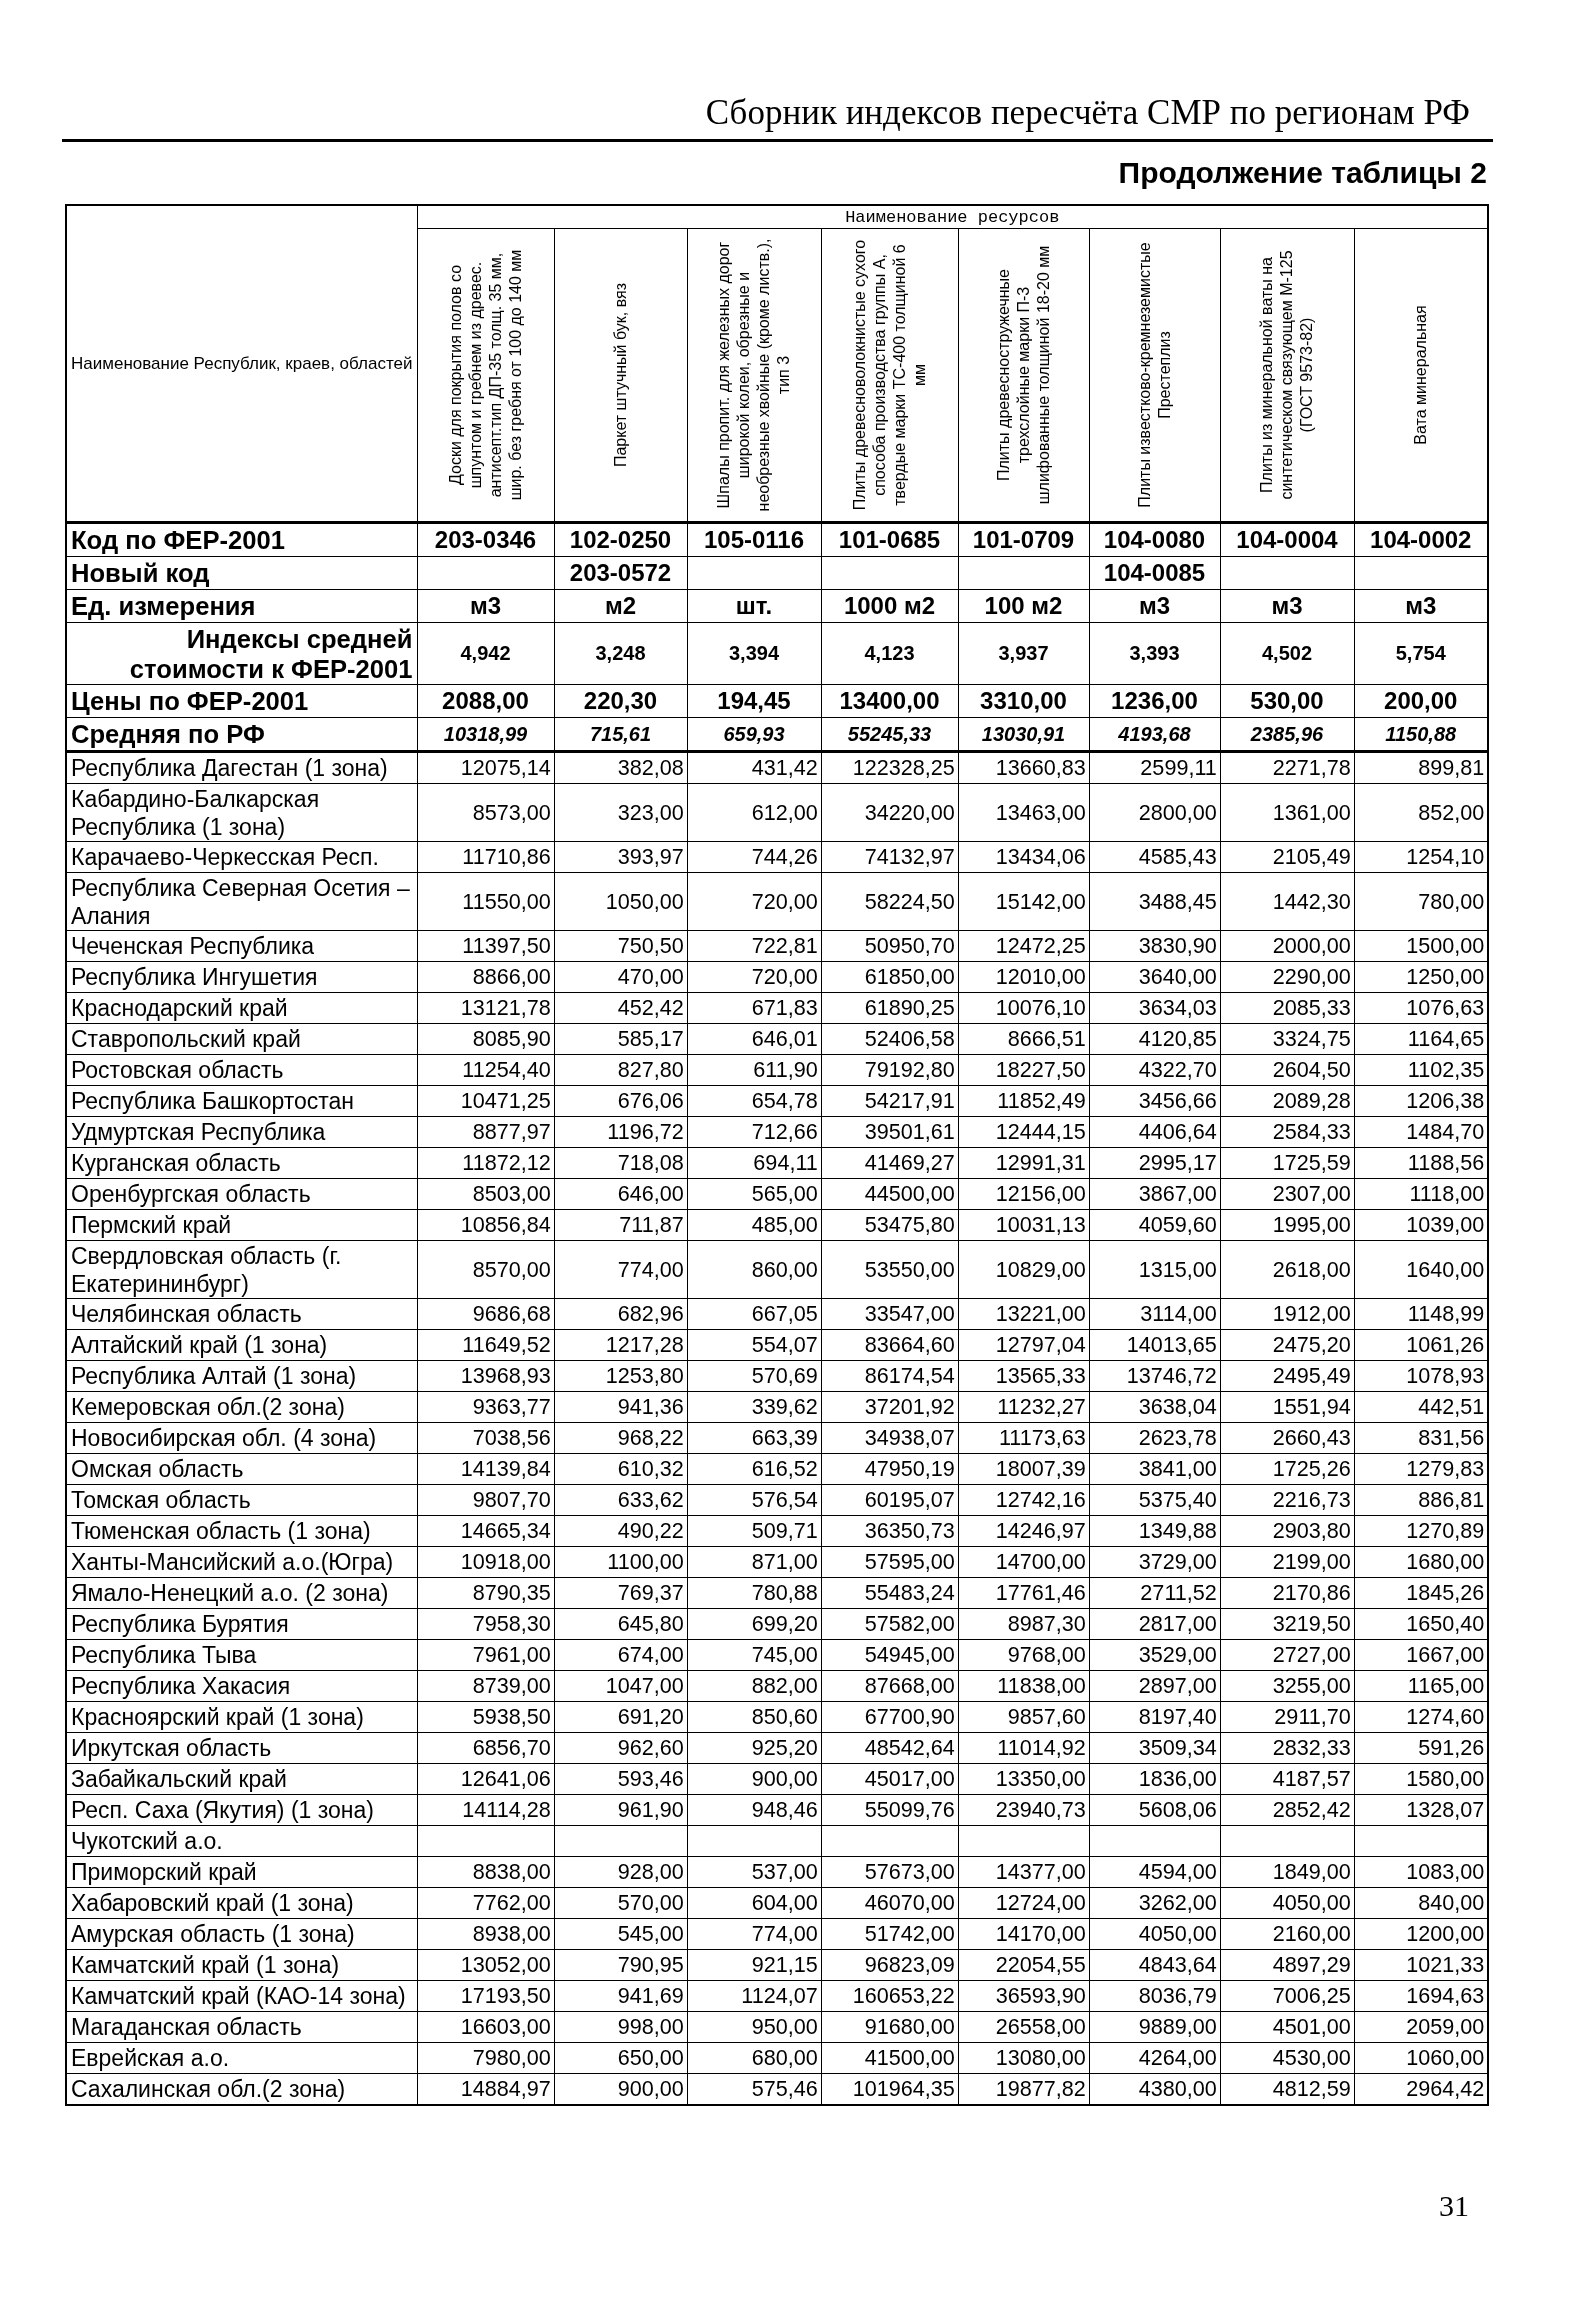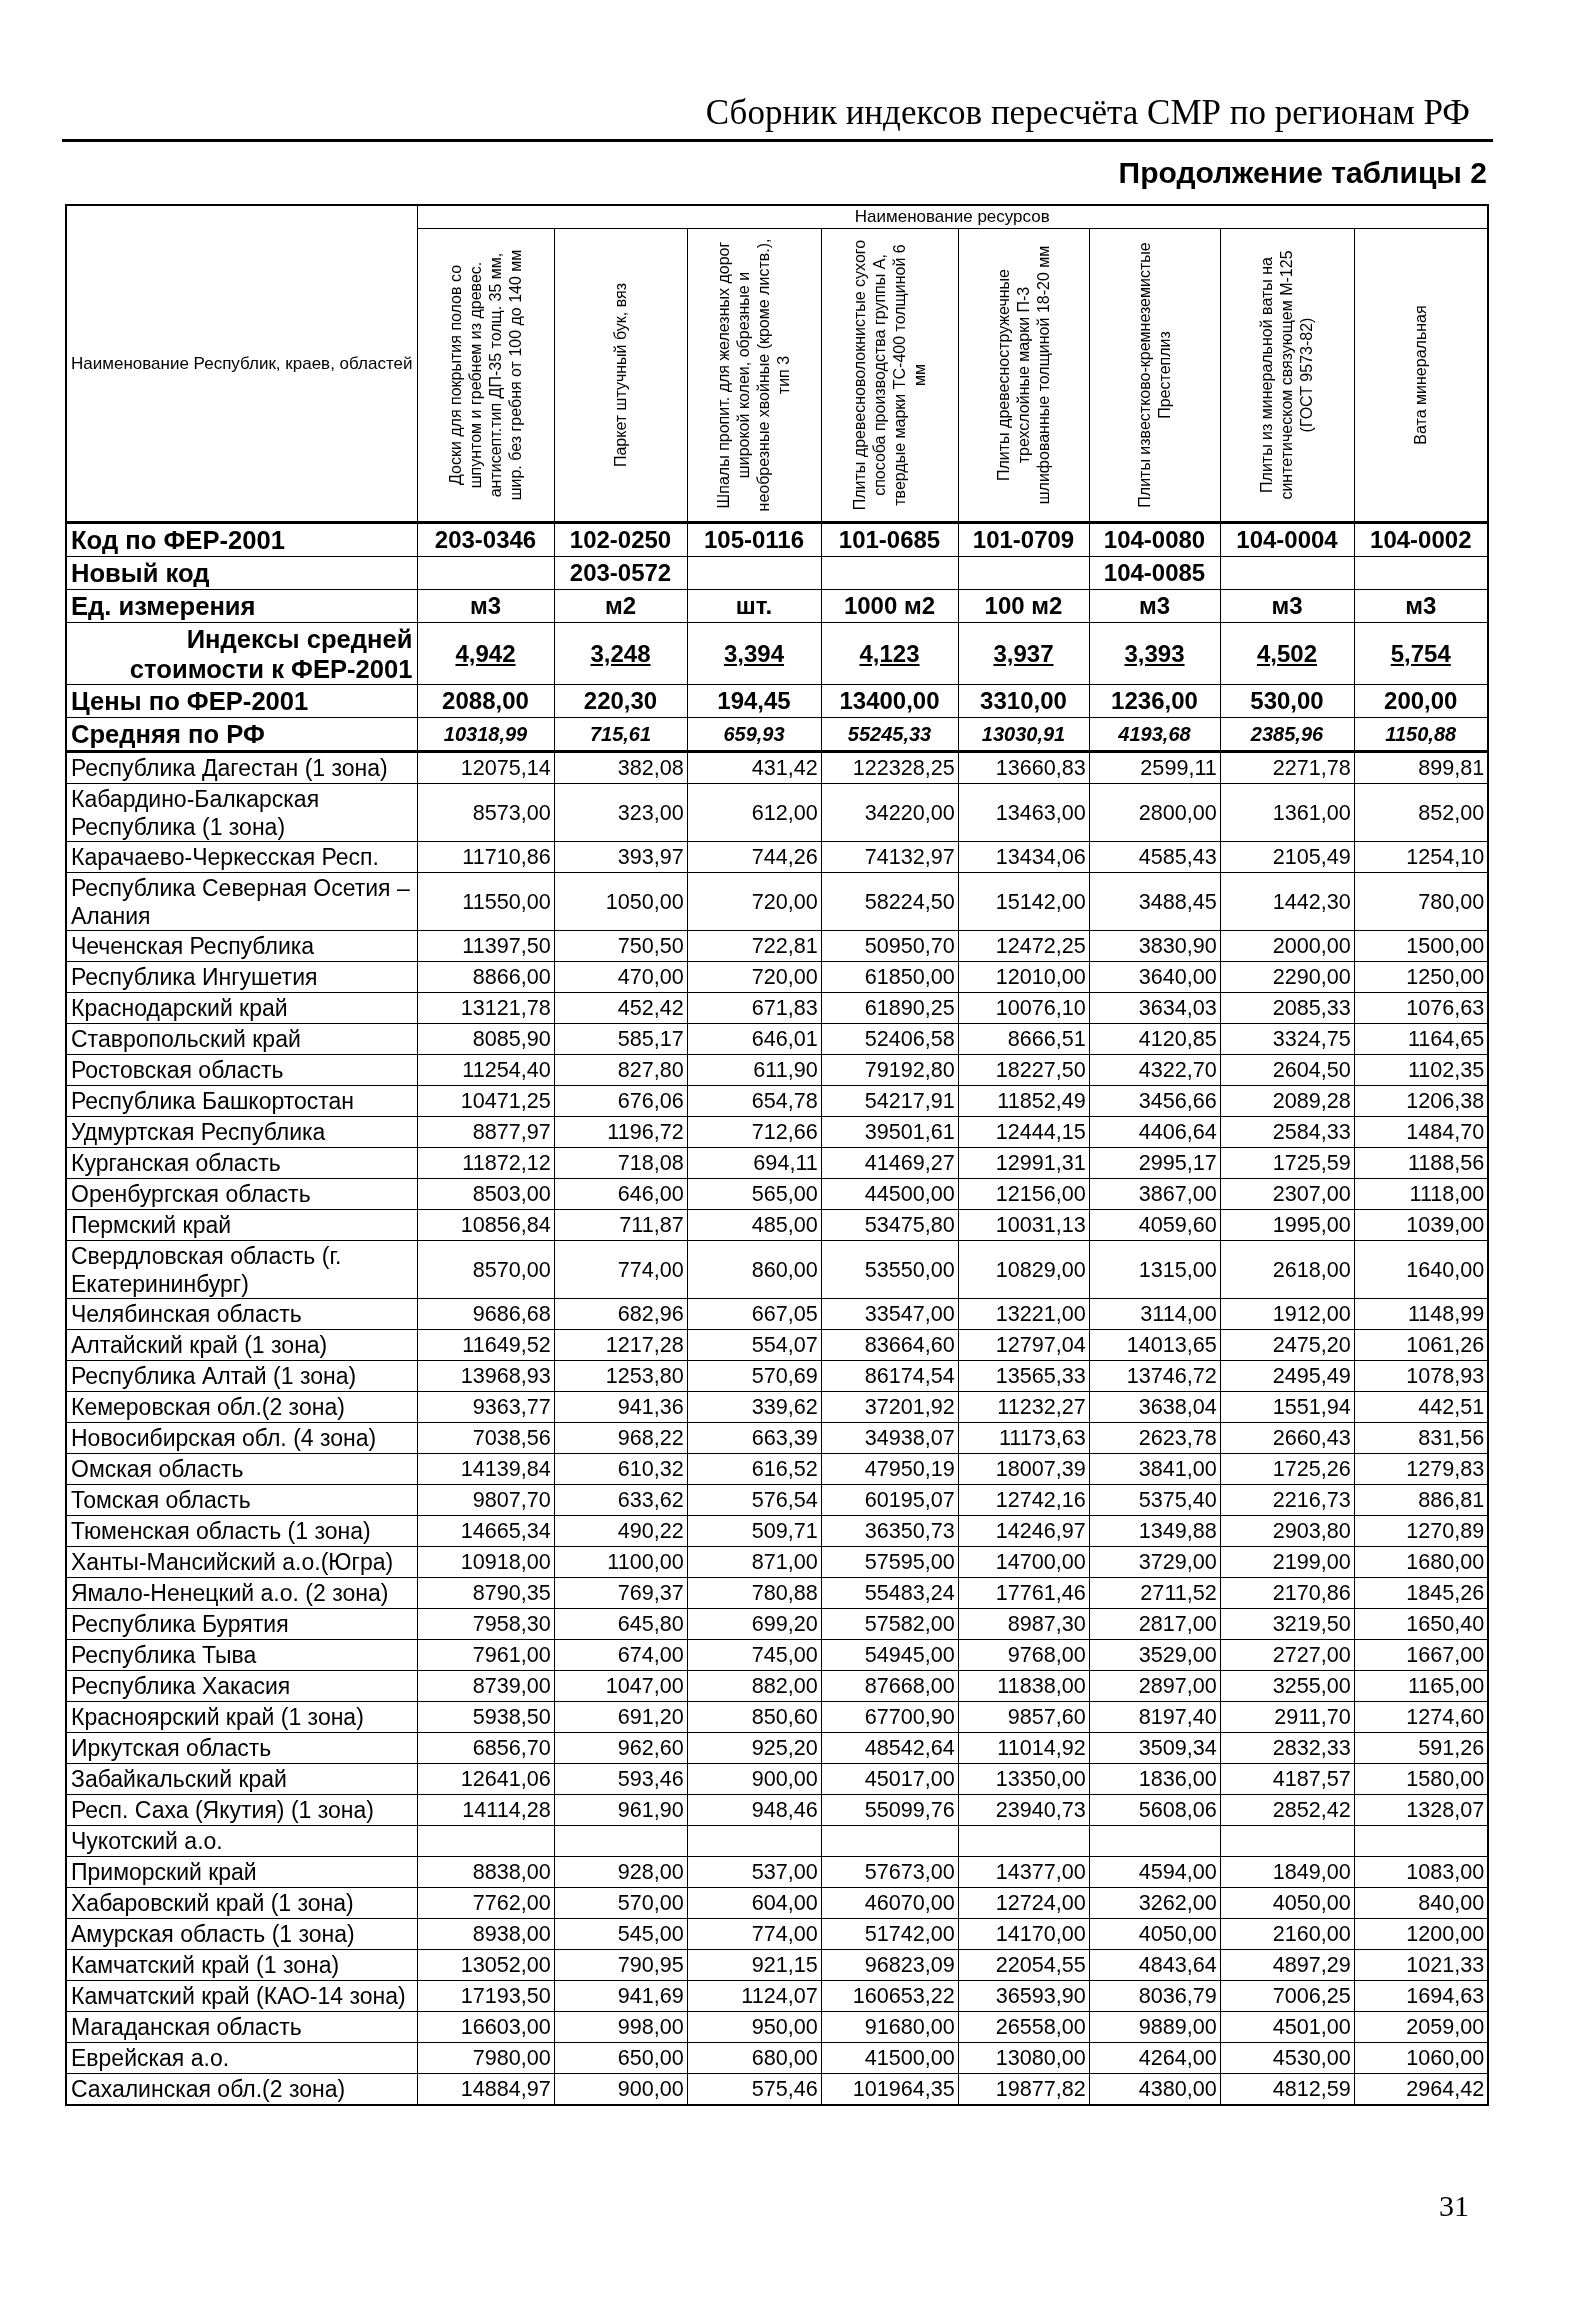--- a/index.html
+++ b/index.html
@@ -8,30 +8,30 @@
   .head-rule { position:absolute; left:62px; width:1431px; top:139px; height:2.7px; background:#000; }
   .cont-title { position:absolute; right:103px; top:156px; font-family:"Liberation Sans", sans-serif; font-weight:bold; font-size:30px; }
   .page-num { position:absolute; left:1439px; top:2189px; font-family:"Liberation Serif", serif; font-size:30px; }
 
   table.t { position:absolute; left:65px; top:204px; width:1423px; border-collapse:collapse; table-layout:fixed; }
   table.t td { border:1.3px solid #000; padding:0 4px; overflow:hidden; }
   table.t { border:2.7px solid #000; }
   col.c0 { width:351px; } col.c1 { width:137px; } col.c2 { width:133px; } col.c3 { width:134px; }
   col.c4 { width:137px; } col.c5 { width:131px; } col.c6 { width:131px; } col.c7 { width:134px; } col.c8 { width:134px; }
 
-  .h-res { height:22px; text-align:center; font-size:17px; font-family:Liberation Sans, sans-serif; transform-origin:center; }
+  .h-res { height:22px; text-align:center; font-size:17px; font-family:Liberation Mono, monospace; transform-origin:center; }
   .h-name { text-align:center; font-size:17px; vertical-align:middle; }
   .h-rot { height:292px; position:relative; padding:0 !important; }
   .rot { position:absolute; left:50%; top:50%; width:283px; transform:translate(-50%,-50%) rotate(-90deg); text-align:center; font-size:16px; line-height:20px; }
 
   tr.code td { font-weight:bold; font-size:24px; height:32px; white-space:nowrap; }
   tr.code td.lbl { text-align:left; font-size:25.6px; }
   tr.code td.v { text-align:center; }
   tr.idx td { height:61px; }
-  tr.idx td.v { font-size:24px;text-decoration:underline; }
+  tr.idx td.v { font-size:20px; }
   tr.price td.v { font-size:24px; }
   tr.avg td.v { font-size:20px; font-style:italic; }
   tr.thick-bottom td { border-bottom:3.4px solid #000; }
   tr.thick-top td { border-top:3.4px solid #000;margin-left:43px; }
 
   tr.row td { height:30px; font-size:21.6px; white-space:nowrap; line-height:30px; }
   tr.row.dbl td { height:57px; white-space:normal; line-height:28px; }
   tr.row td.reg { text-align:left; font-size:23px;margin-left:29px; }
   tr.row td.num { text-align:right; padding-right:2.7px; }
 </style>

